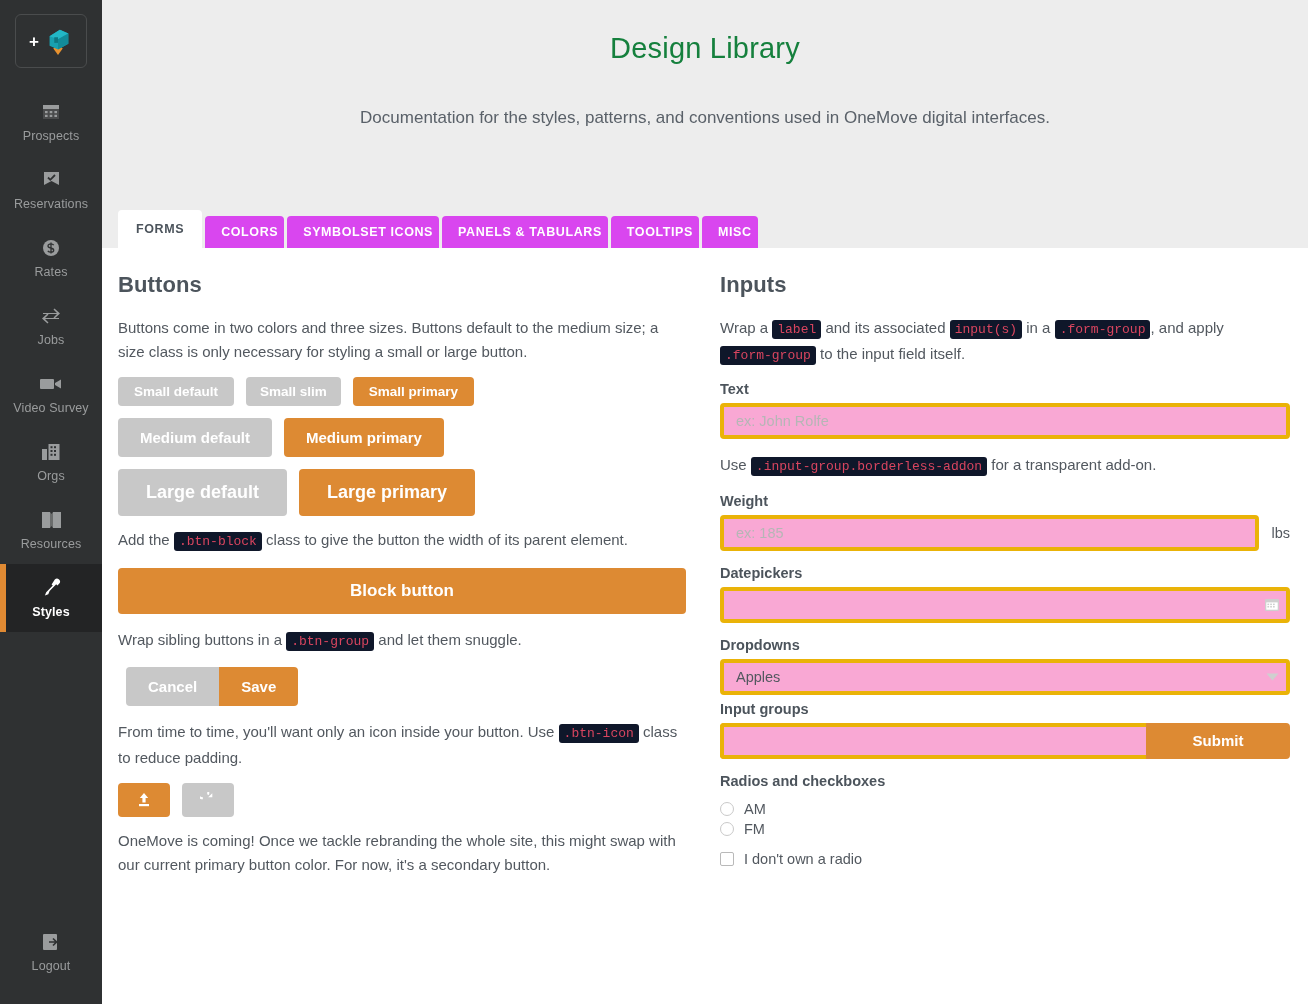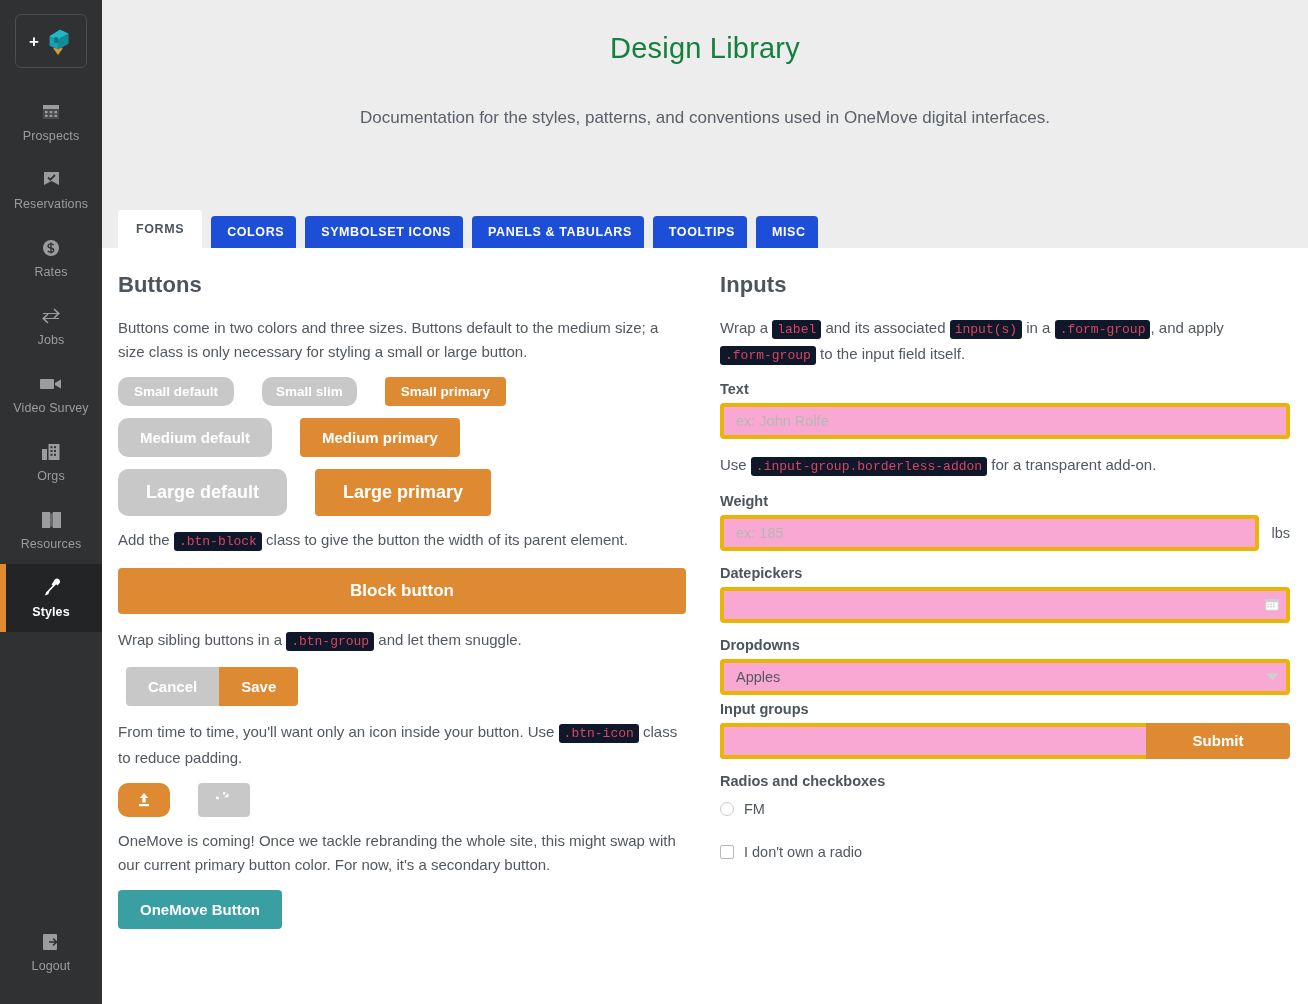--- a/index.html
+++ b/index.html
@@ -54,25 +54,25 @@
   }
   .page-title {
     text-align: center; font-size: 29px; color: #15803d; font-weight: normal;
     margin: 0; padding-top: 14px; letter-spacing: .2px;
   }
   .page-sub {
     margin: 0 auto; padding-top: 36px; max-width: 720px; text-align: center;
     font-size: 17px; line-height: 34px; color: #5a6169;
   }
   .tabs {
-    position: absolute; left: 16px; bottom: 0; display: flex; align-items: flex-end; gap: 9px;
+    position: absolute; left: 16px; bottom: 0; display: flex; align-items: flex-end; gap: 3px;
   }
   .tab {
-    background: #1d4ed8; color: #ffffff; font-size: 12.5px; font-weight: bold;
-    letter-spacing: .6px; padding: 9px 12px 9px 16px;
+    background: #d946ef; color: #ffffff; font-size: 12.5px; font-weight: bold;
+    letter-spacing: .6px; padding: 9px 6px 9px 16px;
     border-radius: 4px 4px 0 0; cursor: pointer; line-height: 14px;
   }
   .tab.active { background: #ffffff; color: #4c545c; padding: 12px 18px 12px 18px; }
 
   .content { display: flex; padding: 24px 0 0 0; }
   .col { padding: 0 18px 0 18px; }
   .col-left { width: 602px; padding-left: 16px; }
   .col-right { width: 604px; padding-left: 16px; }
 
   h2.sec {
@@ -92,21 +92,21 @@
   .btn { border: 0; color: #ffffff; font-weight: bold; border-radius: 4px; cursor: pointer;
          font-family: "Liberation Sans", sans-serif; text-align: center; }
   .btn-default { background: #c8c8c8; }
   .btn-primary { background: #dd8a33; }
   .btn-onemove { background: #3a9fa3; }
   .btn-sm  { font-size: 13.5px; padding: 7px 16px; }
   .btn-slim{ font-size: 13.5px; padding: 7px 14px; }
   .btn-md  { font-size: 15px; padding: 11px 22px; }
   .btn-lg  { font-size: 18px; padding: 13px 28px; }
   .btn-block { display: block; width: 100%; font-size: 17px; padding: 13px 0; }
-  .gap12 { margin-right: 28px; border-radius: 10px; }
+  .gap12 { margin-right: 12px; }
   .btn-group { display: flex; }
   .btn-group .btn { border-radius: 0; }
   .btn-group .btn:first-child { border-radius: 4px 0 0 4px; }
   .btn-group .btn:last-child  { border-radius: 0 4px 4px 0; }
   .btn-icon { padding: 9px 18px; display: inline-flex; align-items: center; justify-content: center; }
   .btn-icon svg { fill: #ffffff; }
   .btn-icon.btn-default svg { fill: #ffffff; }
 
   
   label.flabel { display: block; font-size: 14.5px; font-weight: bold; color: #4c545c; margin: 0 0 6px 0; }
@@ -344,21 +344,20 @@
           <button class="btn btn-default btn-icon">
             <svg width="16" height="16" viewBox="0 0 16 16">
                 <path d="M8 2.6A5.4 5.4 0 102.9 6.3" fill="none" stroke="#ffffff" stroke-width="2"></path>
                 <path d="M12.3 1.2v4.1H8.2z" fill="#ffffff"></path>
               </svg>
           </button>
         </div>
 
         <p class="txt">OneMove is coming! Once we tackle rebranding the whole site, this might swap with our current primary button color. For now, it's a secondary button.</p>
 
-        <button class="btn btn-onemove btn-md">OneMove Button</button>
       </div>
 
       <div class="col col-right">
         <h2 class="sec">Inputs</h2>
 
         <p class="txt">
           <span>Wrap a</span>
           <code class="c">label</code>
           <span>and its associated</span>
           <code class="c">input(s)</code>
@@ -423,27 +422,31 @@
           <label class="flabel">Input groups</label>
           <div class="igroup">
             <input class="inp" type="text" value="" style="">
             <button class="btn btn-primary">Submit</button>
           </div>
         </div>
 
         <div>
           <label class="flabel" style="margin-bottom:12px;">Radios and checkboxes</label>
 
+          <div class="checkrow">
+            <span class="radio-mark"></span>
+            <span class="cl">AM</span>
+          </div>
 
           <div class="checkrow">
             <span class="radio-mark"></span>
             <span class="cl">FM</span>
           </div>
 
-          <div class="checkrow" style="margin-top:27px;">
+          <div class="checkrow" style="margin-top:14px;">
             <span class="check-mark"></span>
             <span class="cl">I don't own a radio</span>
           </div>
         </div>
       </div>
 
     </div>
   </div>
 </div>
 

